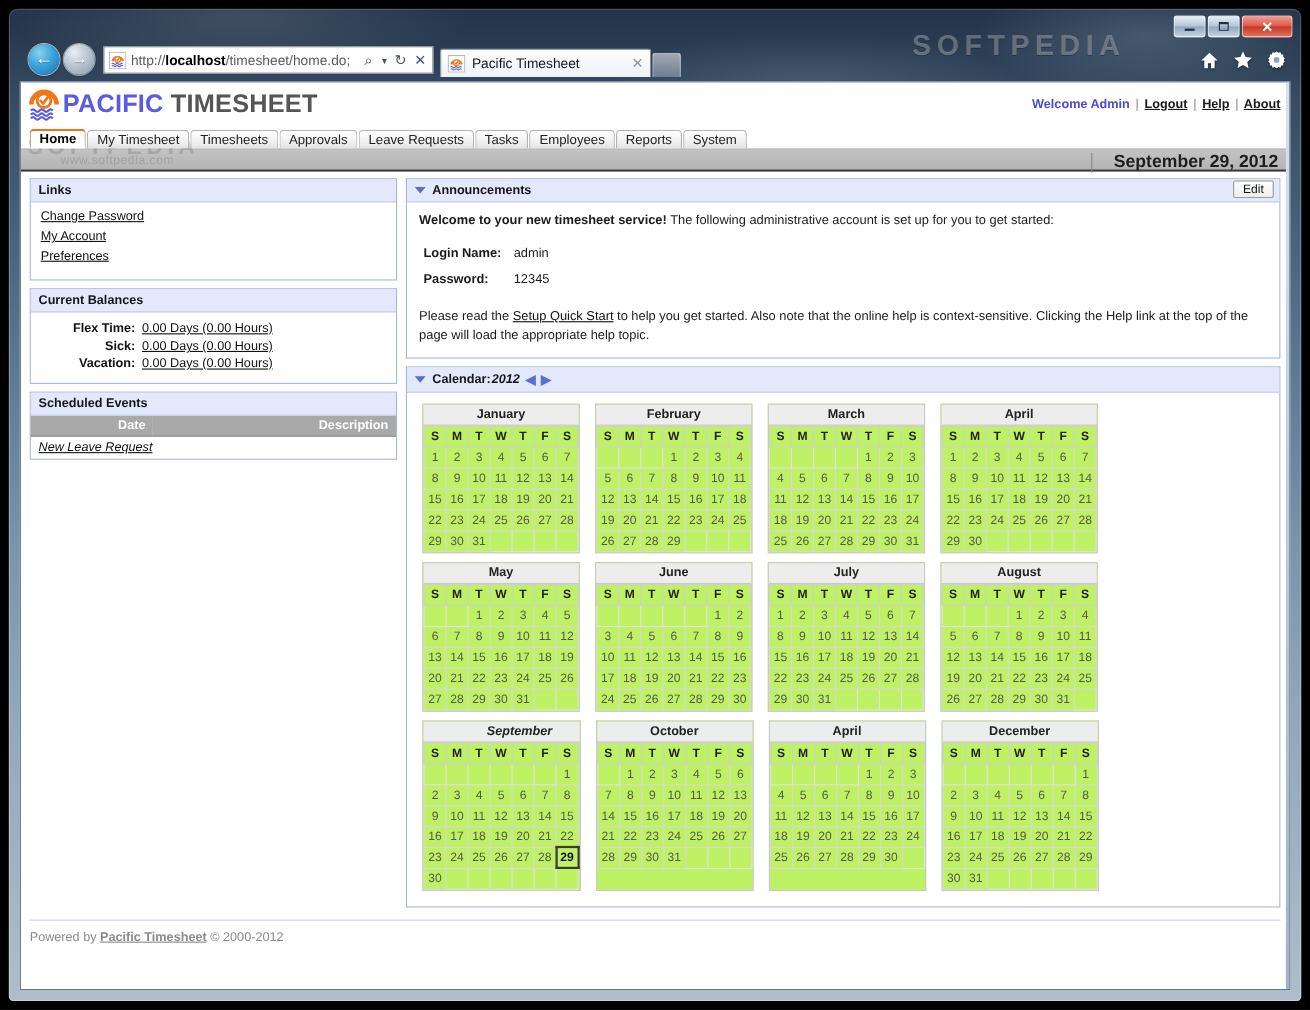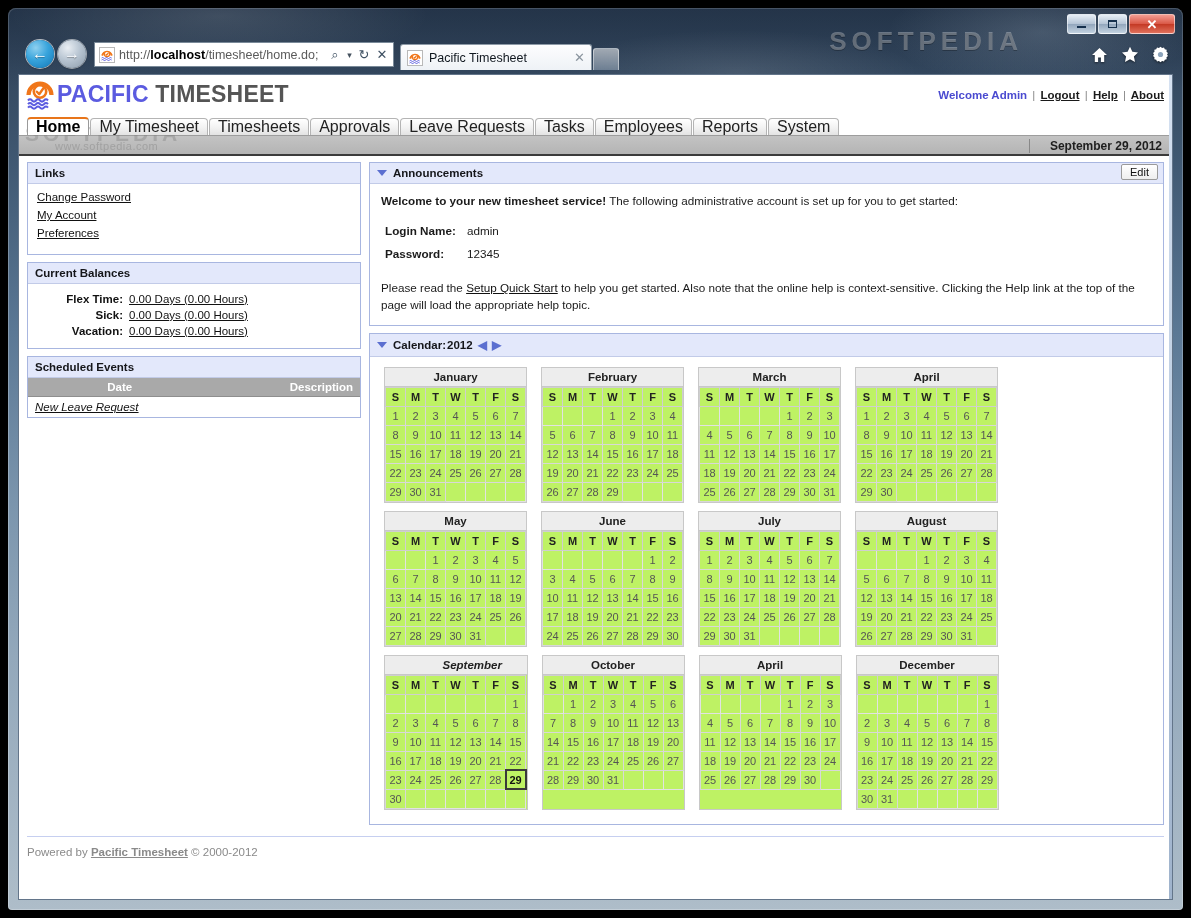--- a/index.html
+++ b/index.html
@@ -130,37 +130,37 @@
   }
   #userlinks .sep { color:#888; font-weight:normal; padding:0 2px; }
   #userlinks a { color:#1a1a1a; text-decoration:underline; }
 
   
   #tabnav {
     position:relative; height:18px; margin-left:8px; display:flex; align-items:flex-end; gap:1px;
     z-index:3;
   }
   .ntab {
-    height:17px; padding:0 8px; font-size:16px; color:#222; line-height:16px;
+    height:17px; padding:0 8px; font-size:12px; color:#222; line-height:16px;
     background: linear-gradient(180deg,#ffffff 0%, #f2f2f2 55%, #e3e3e3 100%);
     border:1px solid #b4b4b4; border-bottom:none; border-radius:4px 4px 0 0;
     white-space:nowrap;
   }
   .ntab.active {
     background:#ffffff; border-color:#9a9a9a; border-top:2px solid #e8751a;
     font-weight:bold; color:#000; height:18px; line-height:15px;
   }
 
   #datebar {
     height:21px; background:linear-gradient(180deg,#c3c3c3 0%, #b4b4b4 100%);
     border-top:1px solid #9d9d9d; border-bottom:2px solid #3b3b3b;
     position:relative;
   }
   #datebar .dtxt {
-    position:absolute; right:10px; top:3px; font-size:12px; font-weight:bold; color:#1e1e1e;
+    position:absolute; right:10px; top:3px; font-size:16px; font-weight:bold; color:#1e1e1e;
     padding-left:20px; border-left:1px solid #888;
   }
   #wm2 {
     position:absolute; left:6px; top:-14px; font-size:21px; letter-spacing:4px;
     font-weight:bold; color:rgba(120,120,120,.35);
   }
   #wm3 {
     position:absolute; left:36px; top:4px; font-size:11px; letter-spacing:.5px;
     color:rgba(140,140,140,.55);
   }
@@ -208,21 +208,21 @@
   }
   #ann-body { padding:9px 11px 11px 11px; font-size:11.7px; color:#1b1b1b; line-height:1.45; }
   #ann-body .lead b { font-weight:bold; }
   table.creds { border-collapse:collapse; font-size:11.7px; margin:10px 0 4px 4px; }
   table.creds td { padding:3px 0; }
   table.creds td.k { font-weight:bold; width:82px; }
   #ann-foot { margin-top:14px; }
   #ann-foot a { color:#111; text-decoration:underline; }
 
   
-  #calhead .yr { margin-left:1px; }
+  #calhead .yr { margin-left:1px;font-style:italic; }
   .navarrow { color:#5b6fd0; font-size:12px; margin-left:5px; }
   #calgrid { padding:10px 0 14px 0; display:flex; flex-direction:column; gap:8px; align-items:flex-start; }
   .calrow { display:flex; gap:14px; padding-left:14px; }
   .month { border:1px solid #c8c8c8; background:#bef264; }
   .month .mname {
     background:#ededed; border-bottom:1px solid #c8c8c8;
     text-align:center; font-size:11.5px; font-weight:bold; color:#222; padding:3px 0;
   }
   .month.current .mname { font-style:italic;padding-left:33px; }
   table.mtbl { border-collapse:collapse; }

